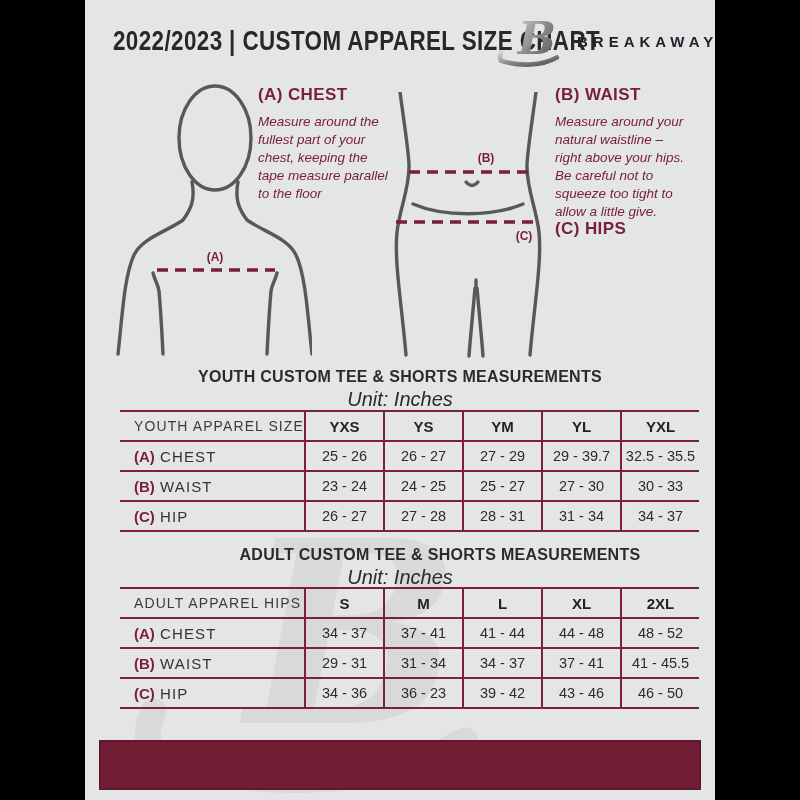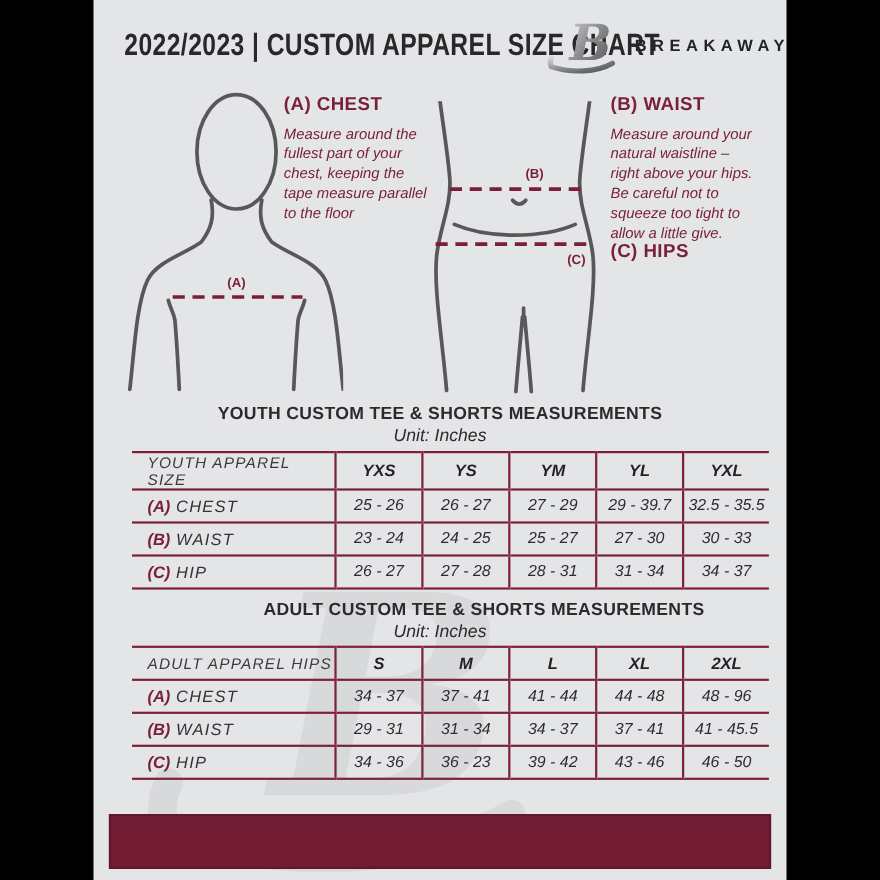--- a/index.html
+++ b/index.html
@@ -58,29 +58,28 @@
   #hips-heading{left:470px;top:219px;}
   #hips-desc{left:470px;top:247px;width:158px;}
 
   
   .table-title{
     position:absolute;width:100%;text-align:center;
     font-size:16px;font-weight:700;color:var(--ink);letter-spacing:0.3px;
   }
   .table-unit{
     position:absolute;width:100%;text-align:center;
-    font-size:16px;font-style:italic;color:var(--ink);
+    font-size:20px;font-style:italic;color:var(--ink);
   }
   #youth-title{top:368px;} #youth-unit{top:388px;}
   #adult-title{top:546px;padding-left:40px;} #adult-unit{top:566px;}
   .size-table{
     position:absolute;left:35px;width:557px;
     border-collapse:collapse;table-layout:fixed;
     border-top:2px solid var(--line);
-    font-style:italic;
   }
   #youth-table{top:410px;}
   #adult-table{top:587px;}
   .size-table th,.size-table td{
     border-bottom:2px solid var(--line);
     height:28px;padding:0;font-weight:normal;
   }
   .size-table th:not(.label-col),.size-table td:not(.label-col){
     border-left:2px solid var(--line);
     text-align:center;font-size:14.5px;color:#2c2c2e;width:77px;
@@ -226,21 +225,21 @@
             <th>2XL</th>
           </tr>
         </thead>
         <tbody>
           <tr>
             <td class="label-col"><span class="row-prefix">(A)</span><span class="row-label"> CHEST</span></td>
             <td>34 - 37</td>
             <td>37 - 41</td>
             <td>41 - 44</td>
             <td>44 - 48</td>
-            <td>48 - 96</td>
+            <td>48 - 52</td>
           </tr>
           <tr>
             <td class="label-col"><span class="row-prefix">(B)</span><span class="row-label"> WAIST</span></td>
             <td>29 - 31</td>
             <td>31 - 34</td>
             <td>34 - 37</td>
             <td>37 - 41</td>
             <td>41 - 45.5</td>
           </tr>
           <tr>

